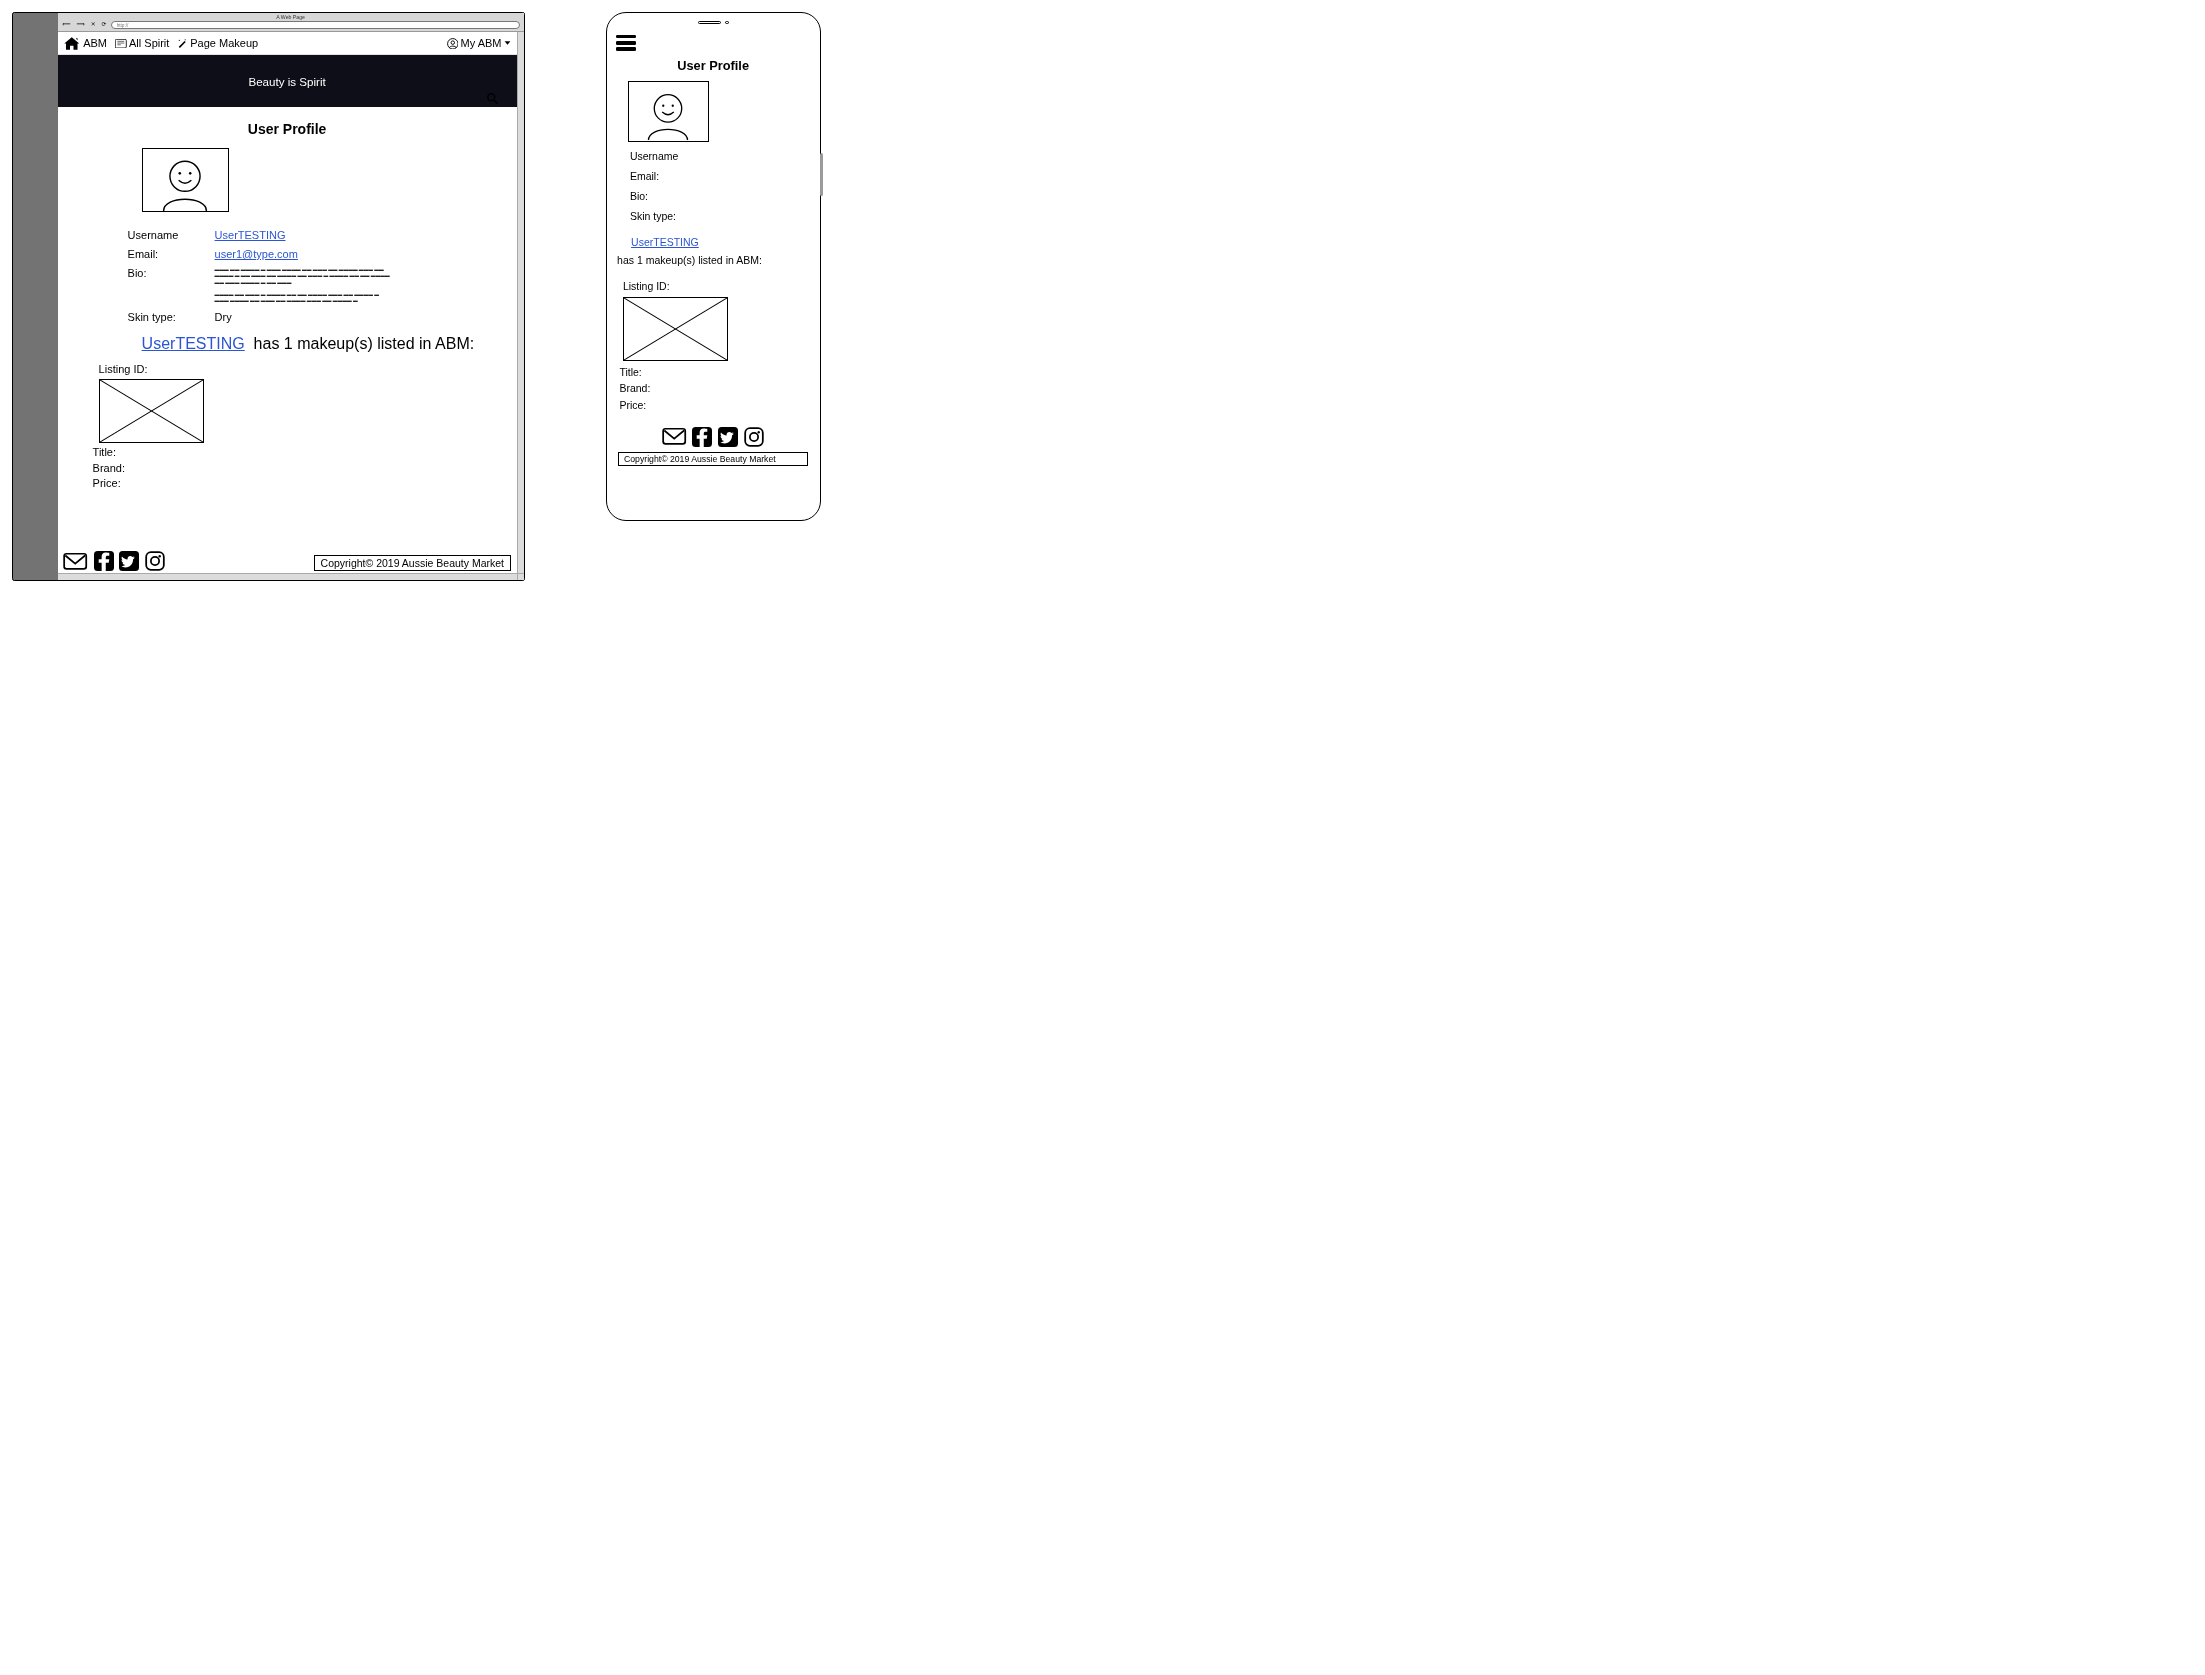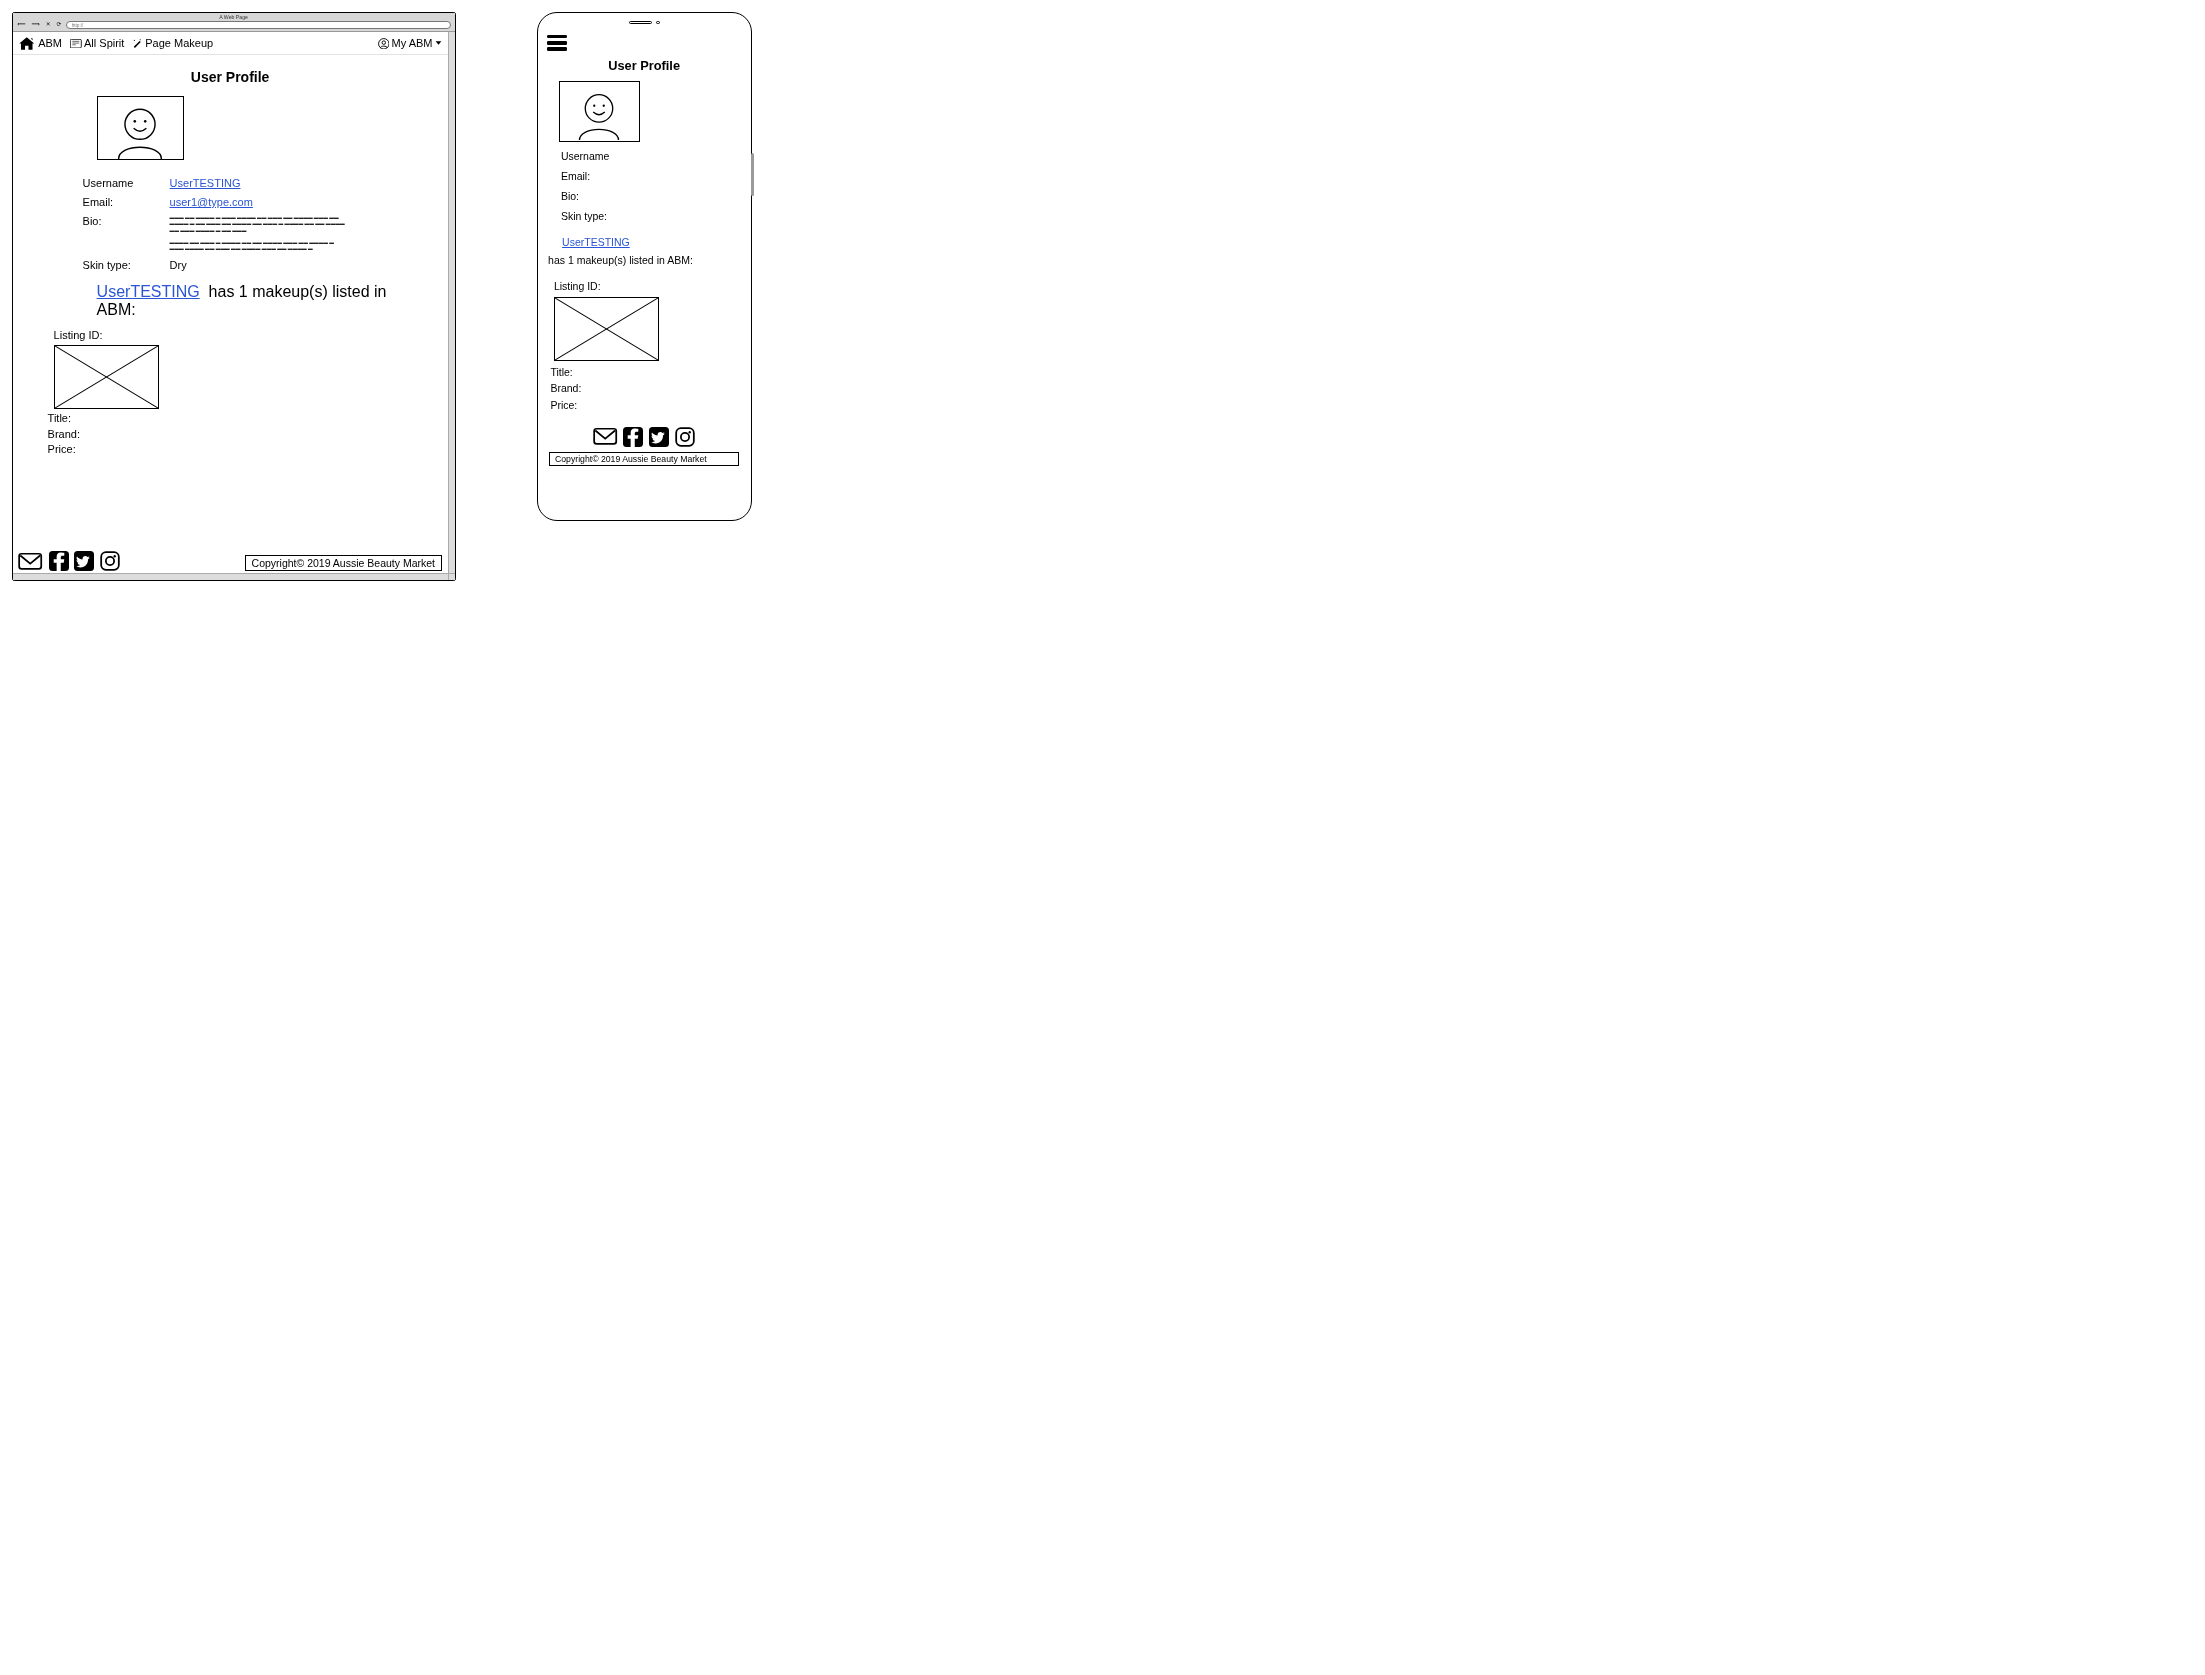--- a/index.html
+++ b/index.html
@@ -12,26 +12,27 @@
     padding:11.6px;
   }
   .canvas {
     display:flex;
     gap:81px;
     align-items:flex-start;
   }
 
   
   .browser {
-    width:444px;
+    width:513px;
     border:1.2px solid #000;
     border-radius:2.3px;
-    background:#1d4ed8;
+    background:#737373;
     display:flex;
     flex-direction:column;
+    padding-left:45px;
   }
   .browser-chrome-top {
     background:#d7d7d7;
     border-bottom:0.6px solid #999;
     padding:1.2px 3.5px 2.3px 3.5px;
   }
   .chrome-title {
     text-align:center;
     font-family:Arial,Helvetica,sans-serif;
     font-size:5.2px;
@@ -251,20 +252,29 @@
             </span>
             <span>My ABM</span>
             <span class="icon">
               <svg width="7" height="5.8" viewBox="0 0 12 10">
                   <path d="M1 2 L6 8 L11 2 Z" fill="#000"></path>
                 </svg>
             </span>
           </div>
         </div>
 
+        <div class="hero">
+          <span>Beauty is Spirit</span>
+          <span class="hero-search icon">
+            <svg width="12.8" height="12.8" viewBox="0 0 22 22">
+                <circle cx="9" cy="9" r="6" fill="none" stroke="#000" stroke-width="2.2"></circle>
+                <line x1="14" y1="14" x2="20" y2="20" stroke="#000" stroke-width="2.5"></line>
+              </svg>
+          </span>
+        </div>
 
         <div class="section-title">User Profile</div>
 
         <div class="profile-body">
           <div class="avatar-block">
             <svg width="64" height="55" viewBox="0 0 110 95">
                 <circle cx="55" cy="35" r="26" fill="none" stroke="#000" stroke-width="2.5"></circle>
                 <circle cx="46" cy="30" r="2.2" fill="#000"></circle>
                 <circle cx="64" cy="30" r="2.2" fill="#000"></circle>
                 <path d="M44 42 Q55 52 66 42" fill="none" stroke="#000" stroke-width="2.5"></path>

